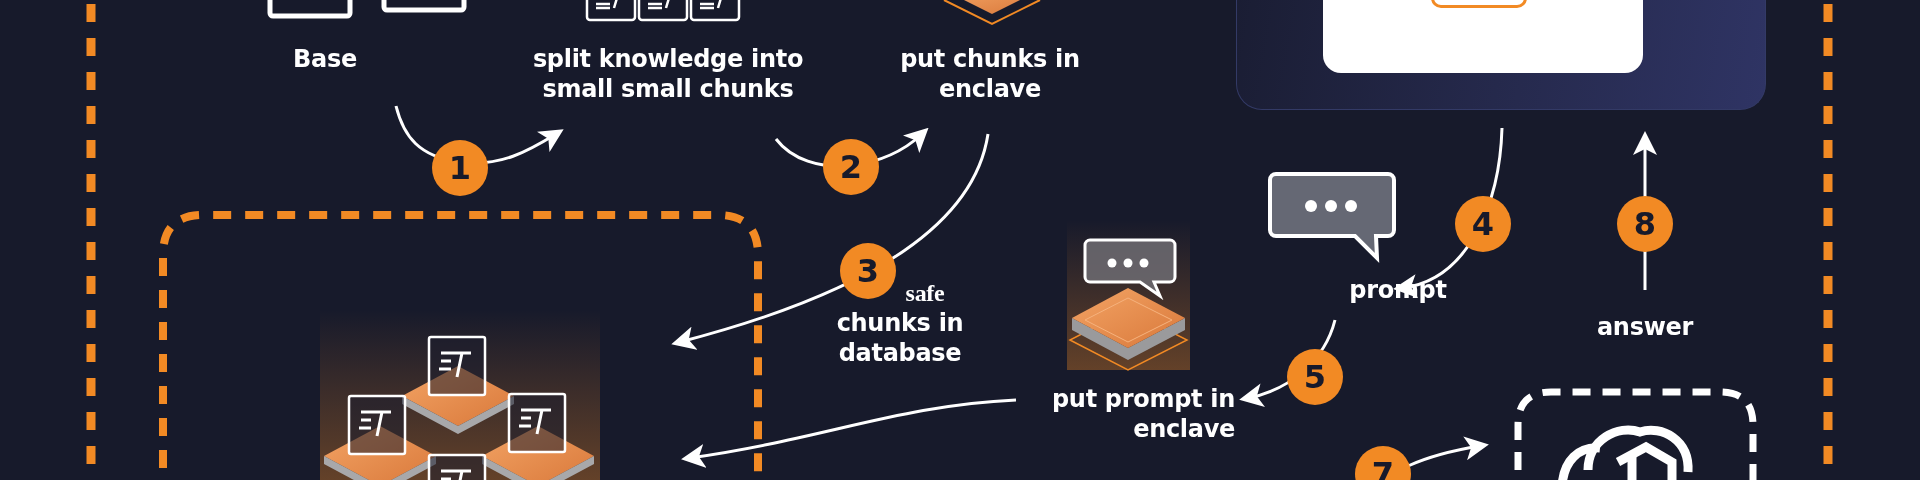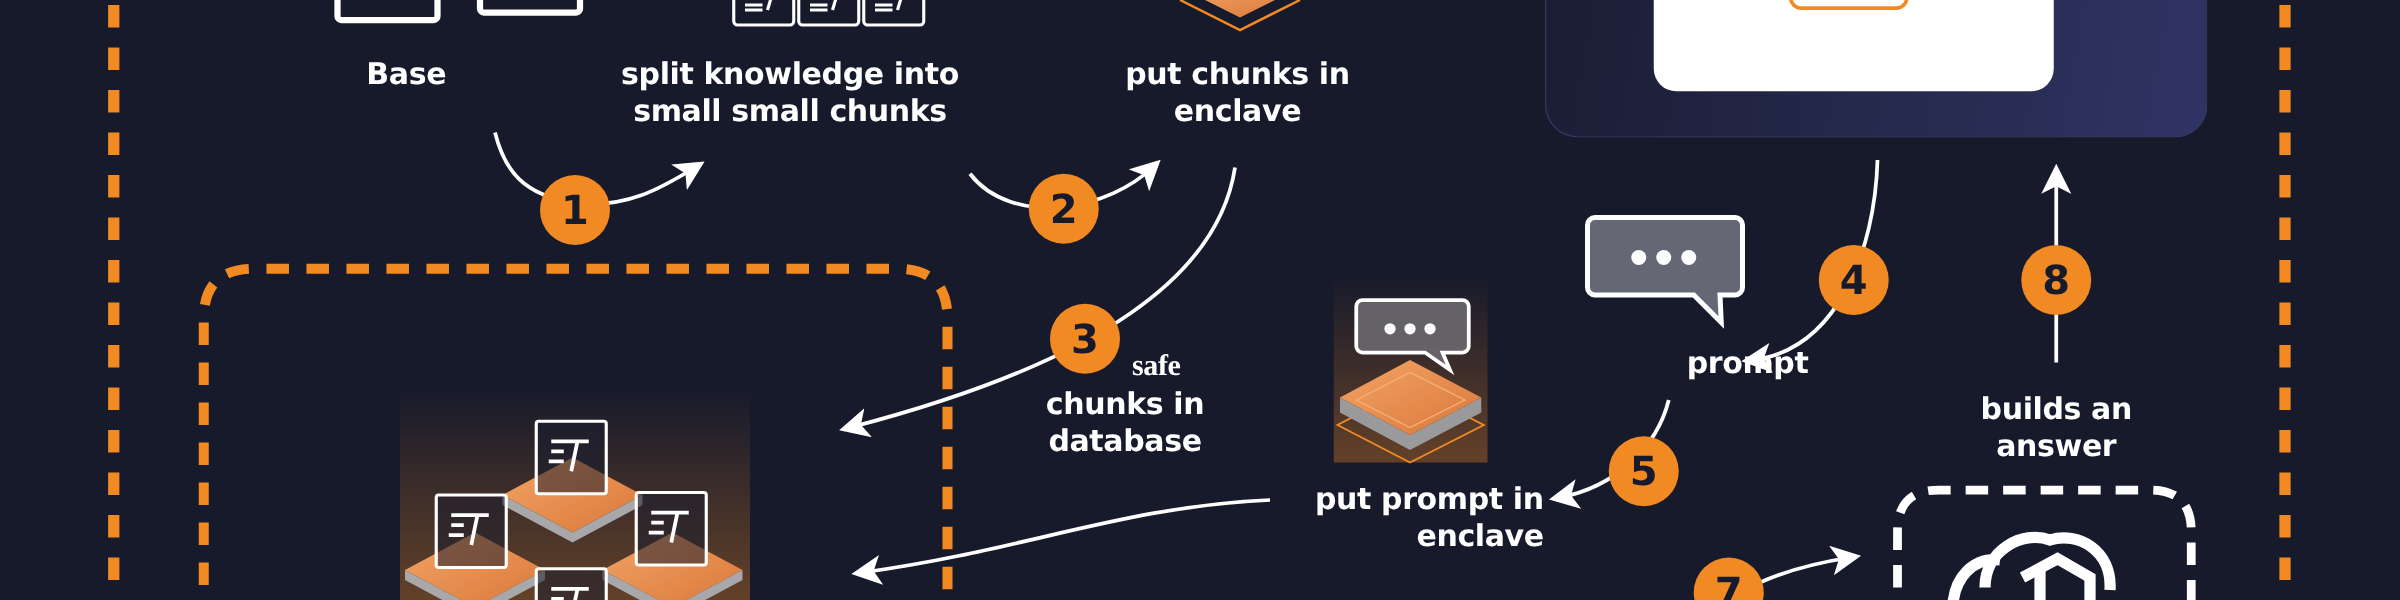--- a/index.html
+++ b/index.html
@@ -126,36 +126,35 @@
 <div class="badge" style="left:823px;top:139px;">2</div>
 <div class="badge" style="left:840px;top:243px;">3</div>
 <div class="badge" style="left:1455px;top:196px;">4</div>
 <div class="badge" style="left:1287px;top:349px;">5</div>
 <div class="badge" style="left:1355px;top:446px;">7</div>
 <div class="badge" style="left:1617px;top:196px;">8</div>
 
 <div class="label" style="left:190px;top:44px;width:270px;">
   <div>Base</div>
 </div>
-<div class="label" style="left:492px;top:44px;width:280px;text-align:center;">
+<div class="label" style="left:528px;top:44px;width:280px;text-align:center;">
   <div>split knowledge into</div>
   <div>small small chunks</div>
 </div>
 <div class="label" style="left:880px;top:44px;width:220px;">
   <div>put chunks in</div>
   <div>enclave</div>
 </div>
 <div class="label" style="left:830px;top:278px;width:140px;">
   <div style="padding-left:50px;font-family:Liberation Serif, serif;">safe</div>
   <div>chunks in</div>
   <div>database</div>
 </div>
 <div class="label" style="left:1338px;top:275px;width:120px;">
   <div>prompt</div>
 </div>
 <div class="label" style="left:1025px;top:384px;width:210px;text-align:right;">
   <div>put prompt in</div>
   <div>enclave</div>
 </div>
 <div class="label" style="left:1570px;top:312px;width:150px;">
-  <div>builds an</div>
   <div>answer</div>
 </div>
 
 </body></html>

